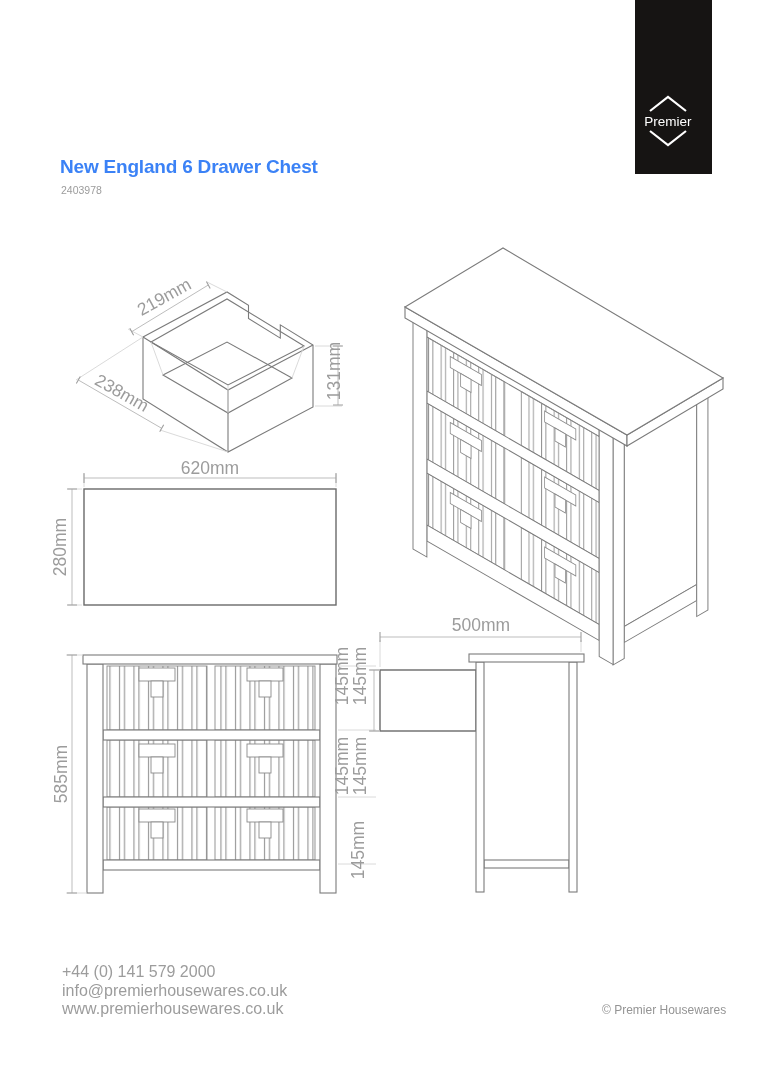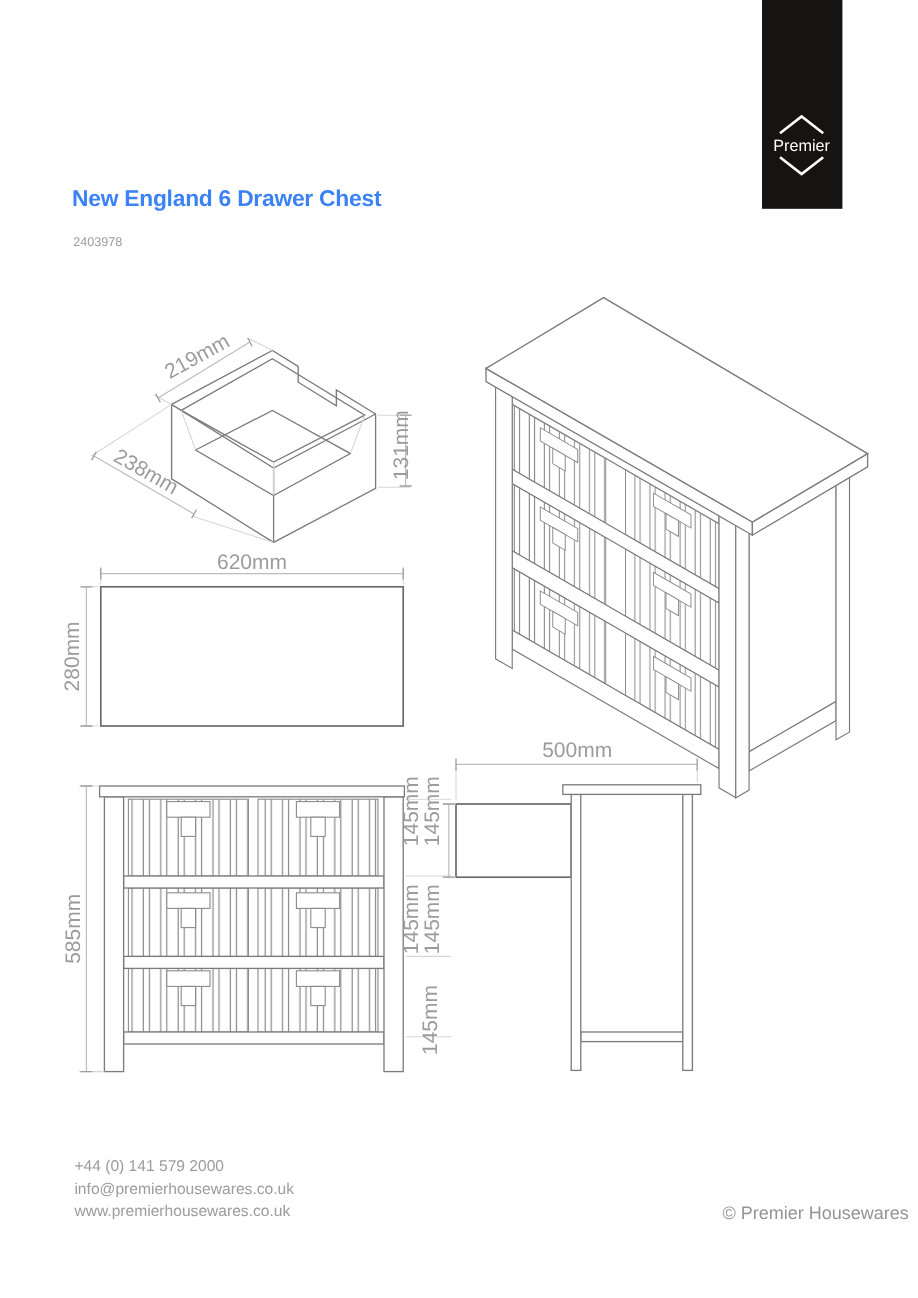--- a/index.html
+++ b/index.html
@@ -1,23 +1,23 @@
 <!DOCTYPE html>
 <html><head>
 <meta charset="utf-8">
 <style>
   html,body{margin:0;padding:0;background:#e8e8e8;}
   .page{position:relative;width:765px;height:1082px;background:#ffffff;overflow:hidden;
         font-family:"Liberation Sans",sans-serif;}
   .title{position:absolute;left:60px;top:156px;font-size:19px;font-weight:700;
          color:#3b82f6;letter-spacing:-0.2px;}
-  .code{position:absolute;left:61px;top:196px;font-size:10.5px;color:#9c9c9c;text-align:right;}
-  .logo{position:absolute;left:635px;top:0;width:67px;height:174px;background:#161413;}
-  .footer{position:absolute;left:62px;top:963px;font-size:13px;color:#9c9c9c;line-height:18.5px;}
-  .copyright{position:absolute;left:602px;top:1003px;font-size:15px;color:#949494;}
+  .code{position:absolute;left:61px;top:184px;font-size:10.5px;color:#9c9c9c;text-align:right;}
+  .logo{position:absolute;left:635px;top:0;width:77px;height:174px;background:#161413;}
+  .footer{position:absolute;left:62px;top:963px;font-size:16px;color:#9c9c9c;line-height:18.5px;}
+  .copyright{position:absolute;left:602px;top:1003px;font-size:12px;color:#949494;}
   svg text{font-family:"Liberation Sans",sans-serif;}
   .dim-text{fill:#9c9c9c;font-size:17.5px;}
   .dim-line{stroke:#bdbdbd;stroke-width:1;fill:none;}
   .ext-line{stroke:#d6d6d6;stroke-width:0.9;fill:none;}
   .tick{stroke:#9f9f9f;stroke-width:1.1;fill:none;}
   .draw{stroke:#7b7b7b;stroke-width:1.1;fill:none;}
   .draw-f{stroke:#7b7b7b;stroke-width:1.1;fill:#ffffff;}
   .slat-rect{stroke:#8a8a8a;stroke-width:0.9;fill:url(#slats);}
   .handle{stroke:#8a8a8a;stroke-width:0.9;fill:#ffffff;}
   .dark{stroke:#6a6a6a;stroke-width:1.4;fill:#ffffff;}

